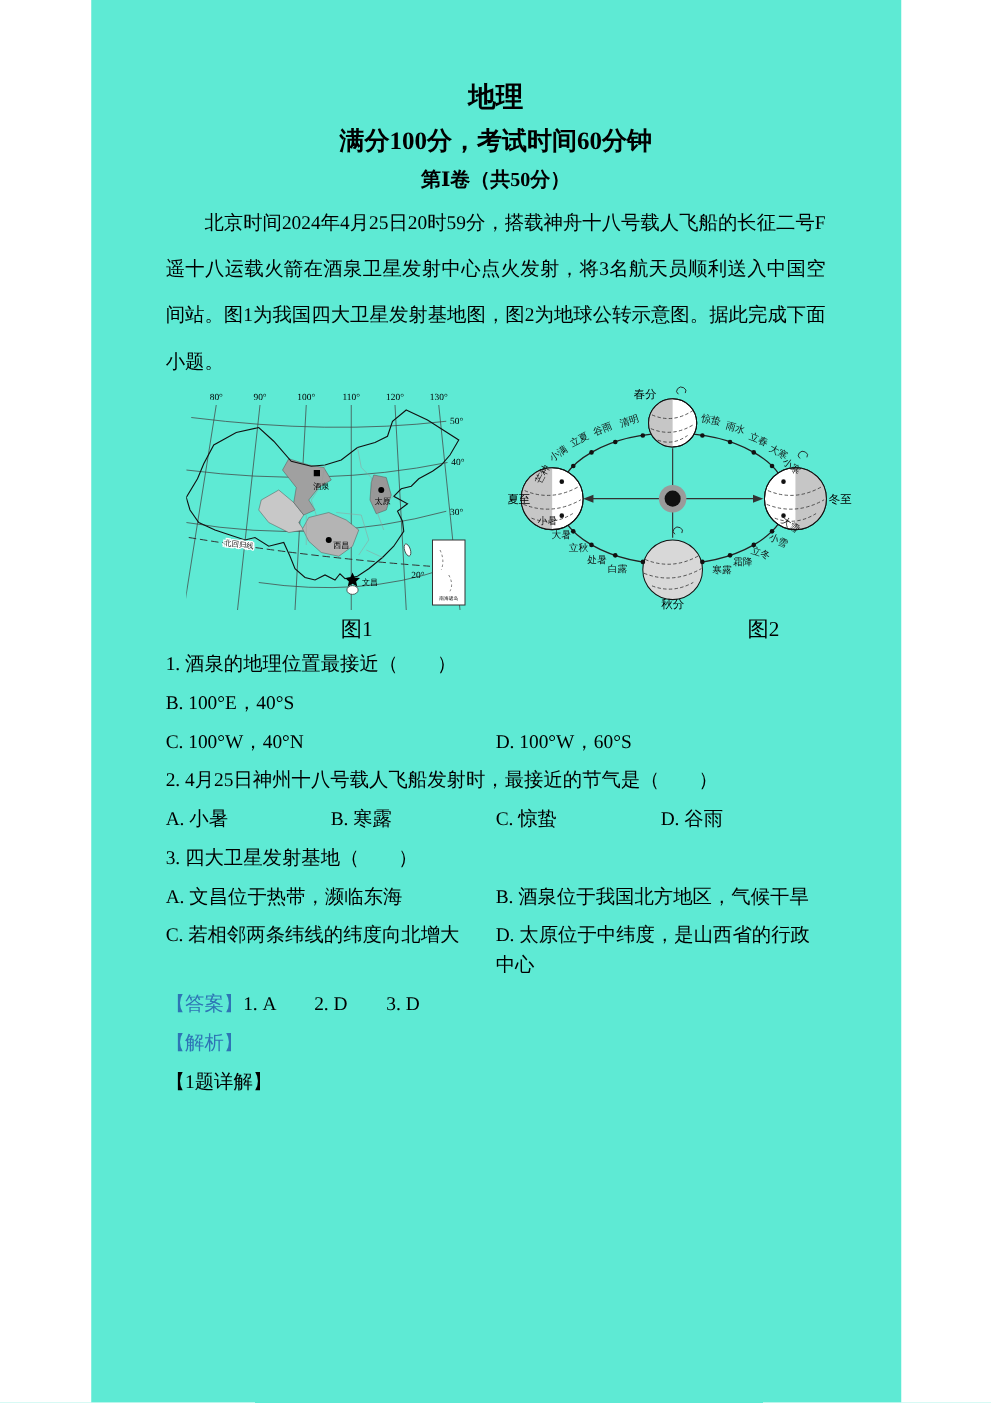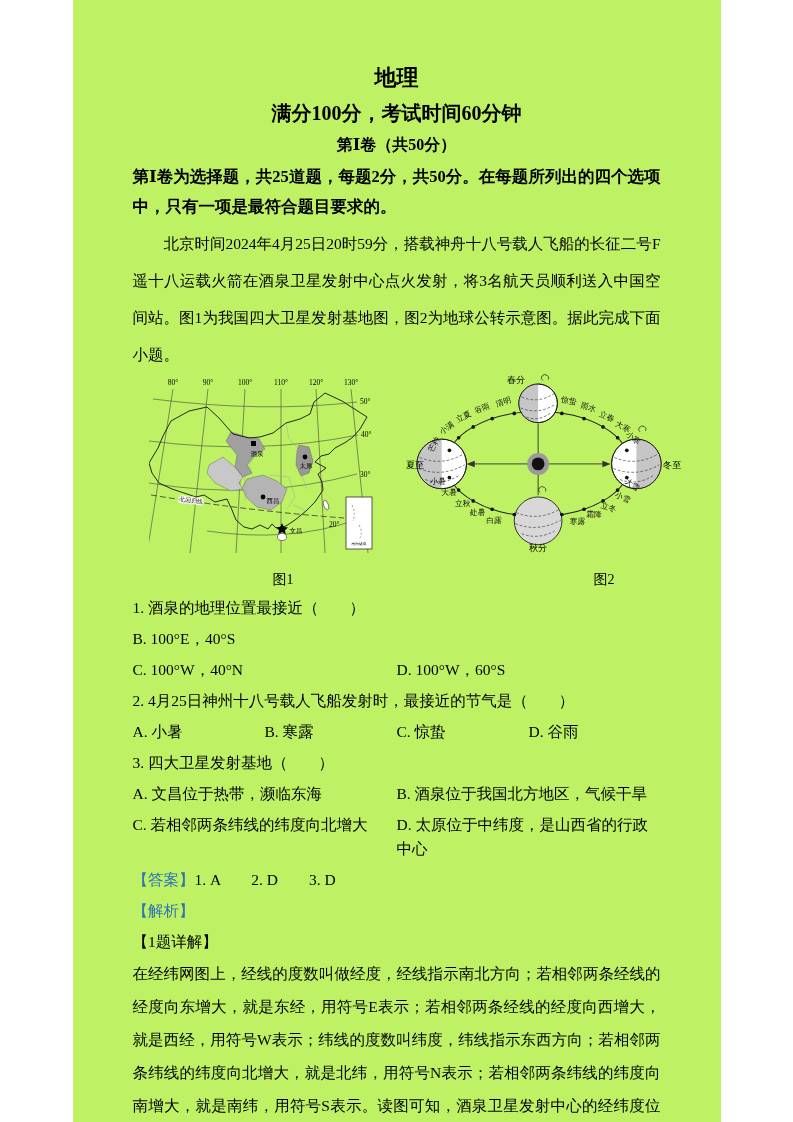--- a/index.html
+++ b/index.html
@@ -1,20 +1,20 @@
 <!DOCTYPE html>
 <html><head>
 <meta charset="utf-8">
 <style>
   html,body{margin:0;padding:0;background:#fff;}
   .page{
     position:relative;
     width:648px;height:1122px;
     margin:0 auto;
-    background:#bef264;
+    background:#5eead4;
     box-sizing:border-box;
     padding:64px 60px 0 60px;
     font-family:"Liberation Serif","DejaVu Serif",serif;
     color:#000;
   }
   .doc-title{
     text-align:center;font-size:22px;font-weight:bold;
     line-height:28px;margin:0;
   }
   .doc-sub{
@@ -31,42 +31,41 @@
   }
   .intro{
     font-size:15.5px;line-height:37px;margin-top:3px;
     text-indent:2em;text-align:justify;
   }
   .figs{
     display:flex;align-items:flex-end;margin-top:0;
   }
   .map-wrap{margin-left:16px;}
   .rev-wrap{margin-left:26px;}
-  .captions{display:flex;font-size:14px;line-height:18px;margin-top:14px;}
+  .captions{display:flex;font-size:17px;line-height:18px;margin-top:2px;}
   .cap1{margin-left:140px;}
   .cap2{margin-left:300px;}
   .qstem{font-size:15.5px;line-height:24px;margin-top:7px;}
   .optrow{display:flex;font-size:15.5px;line-height:24px;margin-top:7px;}
   .optrow .o2{width:50%;}
   .optrow .o4{width:25%;}
   .ansrow{font-size:15.5px;line-height:24px;margin-top:7px;}
   .blue{color:#2e74b5;}
   .detail-head{font-size:15.5px;line-height:24px;margin-top:7px;}
   .detail-text{font-size:15.5px;line-height:33px;margin-top:3px;text-align:justify;}
   svg text{font-family:"Liberation Serif","DejaVu Serif",serif;}
 </style>
 </head>
 <body>
 
 <div class="page">
 
   <h1 class="doc-title">地理</h1>
   <div class="doc-sub">满分100分，考试时间60分钟</div>
   <div class="doc-sub2">第Ⅰ卷（共50分）</div>
-  <div class="section-note">第Ⅰ卷为选择题，共25道题，每题2分，共50分。在每题所列出的四个选项中，只有一项是最符合题目要求的。</div>
   <div class="intro">北京时间2024年4月25日20时59分，搭载神舟十八号载人飞船的长征二号F遥十八运载火箭在酒泉卫星发射中心点火发射，将3名航天员顺利送入中国空间站。图1为我国四大卫星发射基地图，图2为地球公转示意图。据此完成下面小题。</div>
 
   <div class="figs">
 
     <div class="map-wrap">
       <svg width="230" height="176" viewBox="0 0 230 176">
 
         <g stroke="#444" stroke-width="0.6" fill="none">
           <path d="M24,12 L-2,176"></path>
           <path d="M59,12 L41,176"></path>
@@ -286,15 +285,14 @@
     <span class="o2">D. 太原位于中纬度，是山西省的行政中心</span>
   </div>
 
   <div class="ansrow">
     <span class="blue">【答案】</span><span>1. A　　2. D　　3. D</span>
   </div>
   <div class="ansrow">
     <span class="blue">【解析】</span>
   </div>
   <div class="detail-head">【1题详解】</div>
-  <div class="detail-text">在经纬网图上，经线的度数叫做经度，经线指示南北方向；若相邻两条经线的经度向东增大，就是东经，用符号E表示；若相邻两条经线的经度向西增大，就是西经，用符号W表示；纬线的度数叫纬度，纬线指示东西方向；若相邻两条纬线的纬度向北增大，就是北纬，用符号N表示；若相邻两条纬线的纬度向南增大，就是南纬，用符号S表示。读图可知，酒泉卫星发射中心的经纬度位置大约是（40°N，100°E），A正</div>
 
 </div>
 
 </body></html>

